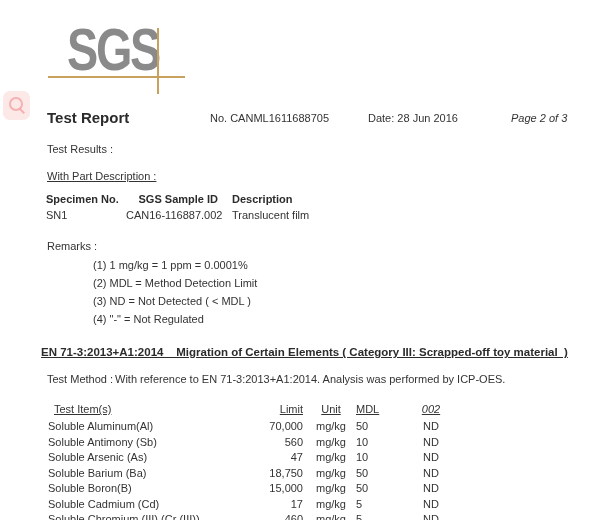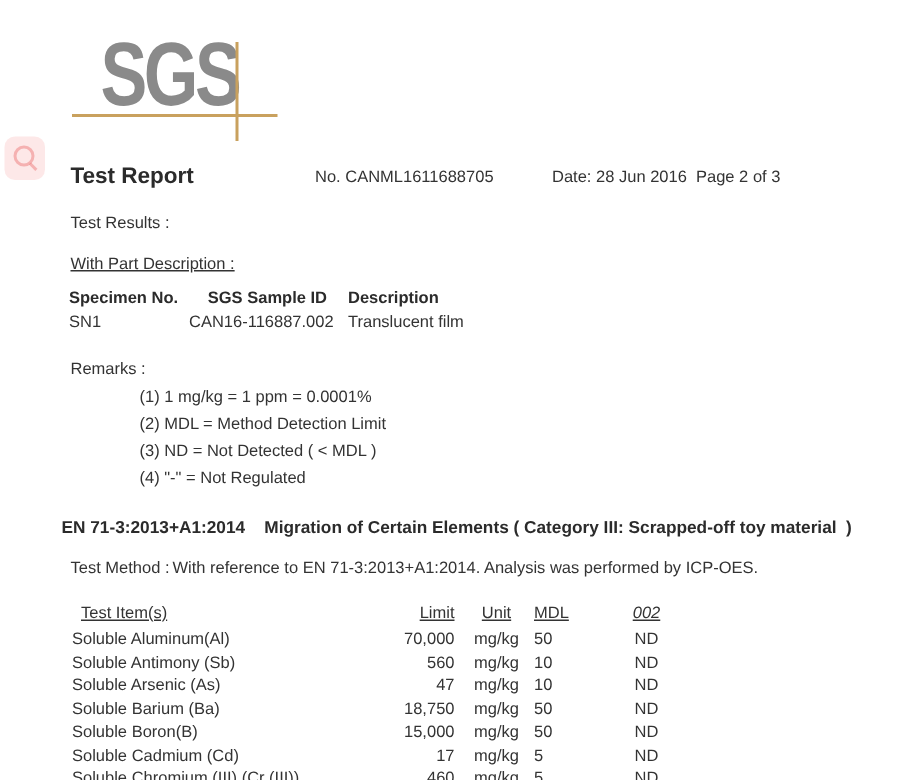--- a/index.html
+++ b/index.html
@@ -25,40 +25,40 @@
     border:2px solid rgba(235,110,110,0.45);
   }
   .zoom-overlay .handle{
     position:absolute;left:17px;top:17px;width:6px;height:2px;background:rgba(235,110,110,0.45);
     transform:rotate(45deg);transform-origin:left center;
   }
   
   .doc-title{position:absolute;left:47px;top:109px;font-size:15px;font-weight:700;color:#2b2b2b;}
   .report-no{position:absolute;left:210px;top:112px;font-size:11px;text-align:center;}
   .report-date{position:absolute;left:368px;top:112px;font-size:11px;}
-  .report-page{position:absolute;left:464px;top:112px;font-size:11px;}
+  .report-page{position:absolute;left:511px;top:112px;font-size:11px;font-style:italic;}
   
   .t11{font-size:11px;}
   .lbl-test-results{position:absolute;left:47px;top:143px;}
   .lbl-part-desc{position:absolute;left:47px;top:170px;text-decoration:underline;}
   
   .spec-row{position:absolute;left:0;width:601px;height:15px;font-size:11px;}
   .spec-h{top:193px;font-weight:700;color:#2b2b2b;}
   .spec-d{top:209px;}
   .spec-c1{position:absolute;left:46px;width:76px;text-align:left;}
   .spec-c2{position:absolute;left:126px;width:92px;text-align:right;white-space:nowrap;}
   .spec-c3{position:absolute;left:232px;white-space:nowrap;text-align:right;}
   
   .lbl-remarks{position:absolute;left:47px;top:240px;}
   .remark{position:absolute;left:93px;font-size:11px;white-space:pre;}
   .remark.r0{top:259px;} .remark.r1{top:277px;} .remark.r2{top:295px;} .remark.r3{top:313px;}
   
   .std-heading{
     position:absolute;left:41px;top:346px;font-size:11.5px;font-weight:700;color:#2b2b2b;
-    white-space:pre;
+    text-decoration:underline;white-space:pre;
   }
   .lbl-method{position:absolute;left:47px;top:373px;}
   .txt-method{position:absolute;left:115px;top:373px;white-space:nowrap;}
   
   .rrow{position:absolute;left:0;width:601px;height:15.5px;font-size:11px;white-space:nowrap;}
   .rheader{top:403px;padding-left:44px;}
   .c-item{position:absolute;left:48px;}
   .rheader .c-item{left:54px;text-decoration:underline;}
   .c-limit{position:absolute;left:240px;width:63px;text-align:right;}
   .c-unit{position:absolute;left:309px;width:44px;text-align:center;}

